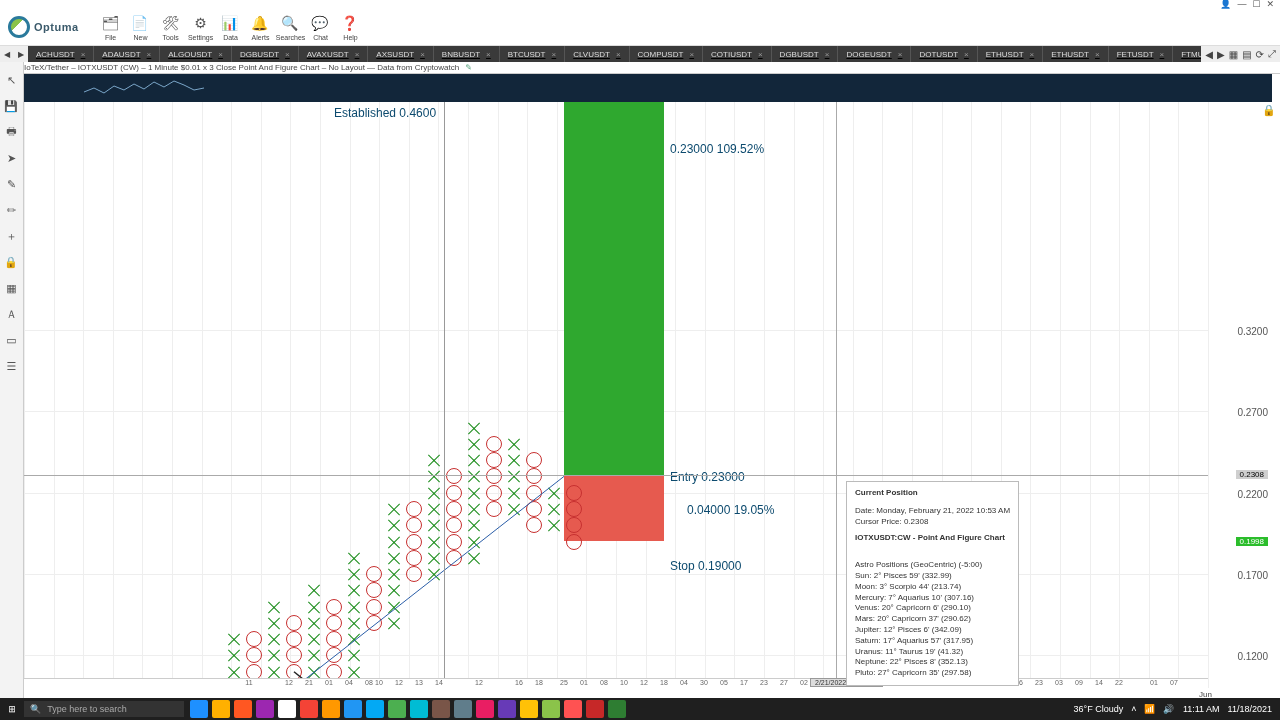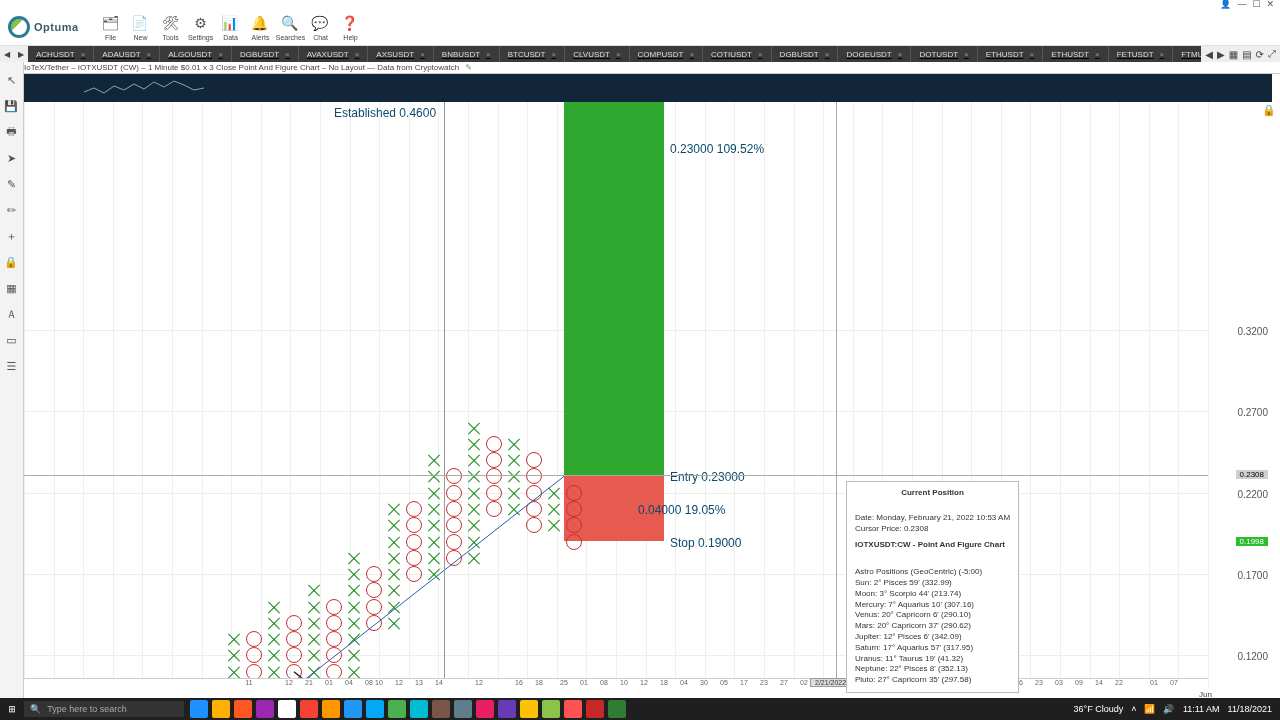--- a/index.html
+++ b/index.html
@@ -72,21 +72,21 @@
 
 
 .anno { position: absolute; font-size: 12px; color: #0c4a6e; white-space: nowrap; }
 
 
 .crossv { position: absolute; top: 0; bottom: 0; border-left: 1px solid #aaa; }
 .crossh { position: absolute; left: 0; right: 0; border-top: 1px solid #aaa; }
 
 
 .tooltip { position: absolute; background: #fff; border: 1px solid #bbb; padding: 6px 8px; font-size: 8px; color: #333; line-height: 1.35; z-index: 40; }
-.tooltip .hd { font-weight: bold; margin-bottom: 14px; text-align: center; }
+.tooltip .hd { font-weight: bold; margin-bottom: 7px; }
 .tooltip .sub { font-weight: bold; margin-top: 6px; margin-bottom: 2px; }
 
 
 .lockicon { position: absolute; right: 4px; top: 104px; font-size: 11px; color: #666; }
 
 
 .taskbar { position: absolute; left: 0; right: 0; bottom: 0; height: 22px; background: #1f1f1f; display: flex; align-items: center; color: #fff; font-size: 9px; }
 .taskbar .start { width: 24px; text-align: center; cursor: pointer; }
 .taskbar .search { flex: 0 0 160px; background: #333; height: 16px; display: flex; align-items: center; padding: 0 6px; color: #aaa; gap: 6px; }
 .taskbar .apps { display: flex; gap: 4px; margin-left: 6px; }
@@ -447,22 +447,22 @@
       <div class="box o" style="top: 396.944px;"></div>
       <div class="box o" style="top: 380.667px;"></div>
     </div>
     <svg class="trend" width="1184" height="586" style="left: 0px; top: 0px;">
       <line x1="270" y1="586" x2="540" y2="374.38888888888886" stroke="#2b5ea8" stroke-width="1"></line>
       <line x1="270" y1="569.7222222222222" x2="330" y2="618.5555555555555" stroke="#222" stroke-width="1.5"></line>
     </svg>
     <div class="anno" style="left: 310px; top: 4px;">Established 0.4600</div>
     <div class="anno" style="left: 646px; top: 40px;">0.23000   109.52%</div>
     <div class="anno" style="left: 646px; top: 368.389px;">Entry   0.23000</div>
-    <div class="anno" style="left: 614px; top: 400.944px;">0.04000   19.05%</div>
-    <div class="anno" style="left: 646px; top: 434px; text-align: center;">Stop   0.19000</div>
+    <div class="anno" style="left: 663px; top: 400.944px;">0.04000   19.05%</div>
+    <div class="anno" style="left: 646px; top: 457px; text-align: center;">Stop   0.19000</div>
     <div style="position: absolute; left: 420px; top: 0px; bottom: 0px; border-left: 1px solid rgb(153, 153, 153);"></div>
     <div class="crossv" style="left: 812px;"></div>
     <div class="crossh" style="top: 373.087px;"></div>
     <div class="tooltip" style="left: 822px; top: 379.087px;">
       <div class="hd">Current Position</div>
       <div>Date: Monday, February 21, 2022 10:53 AM</div>
       <div>Cursor Price: 0.2308</div>
       <div class="sub">IOTXUSDT:CW - Point And Figure Chart</div>
       <div style="height:14px"></div>
       <div>Astro Positions (GeoCentric) (-5:00)</div>

